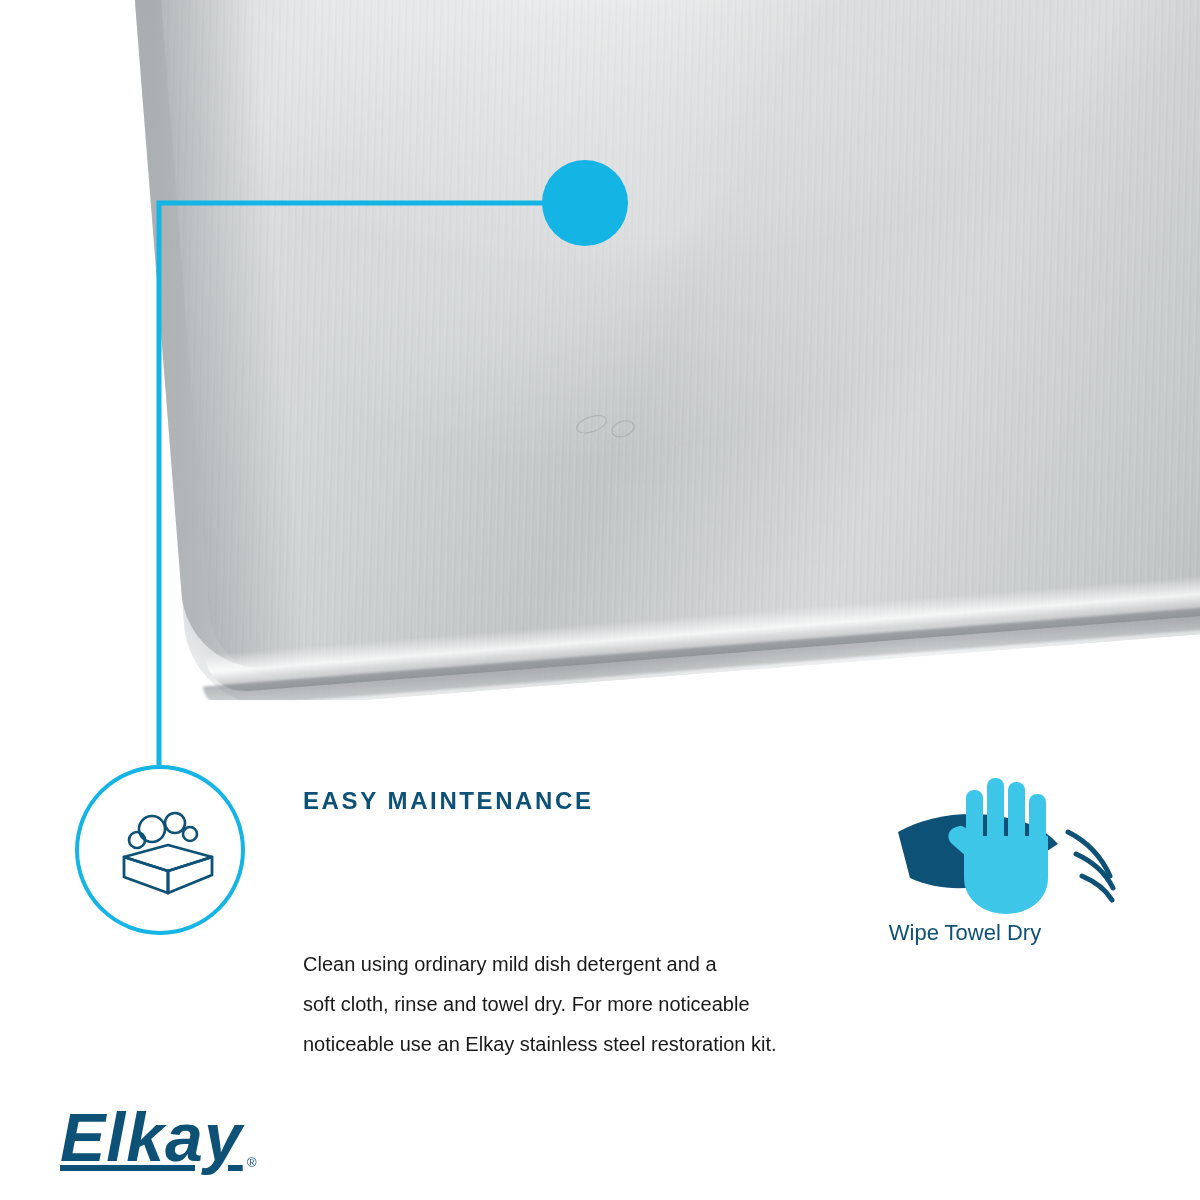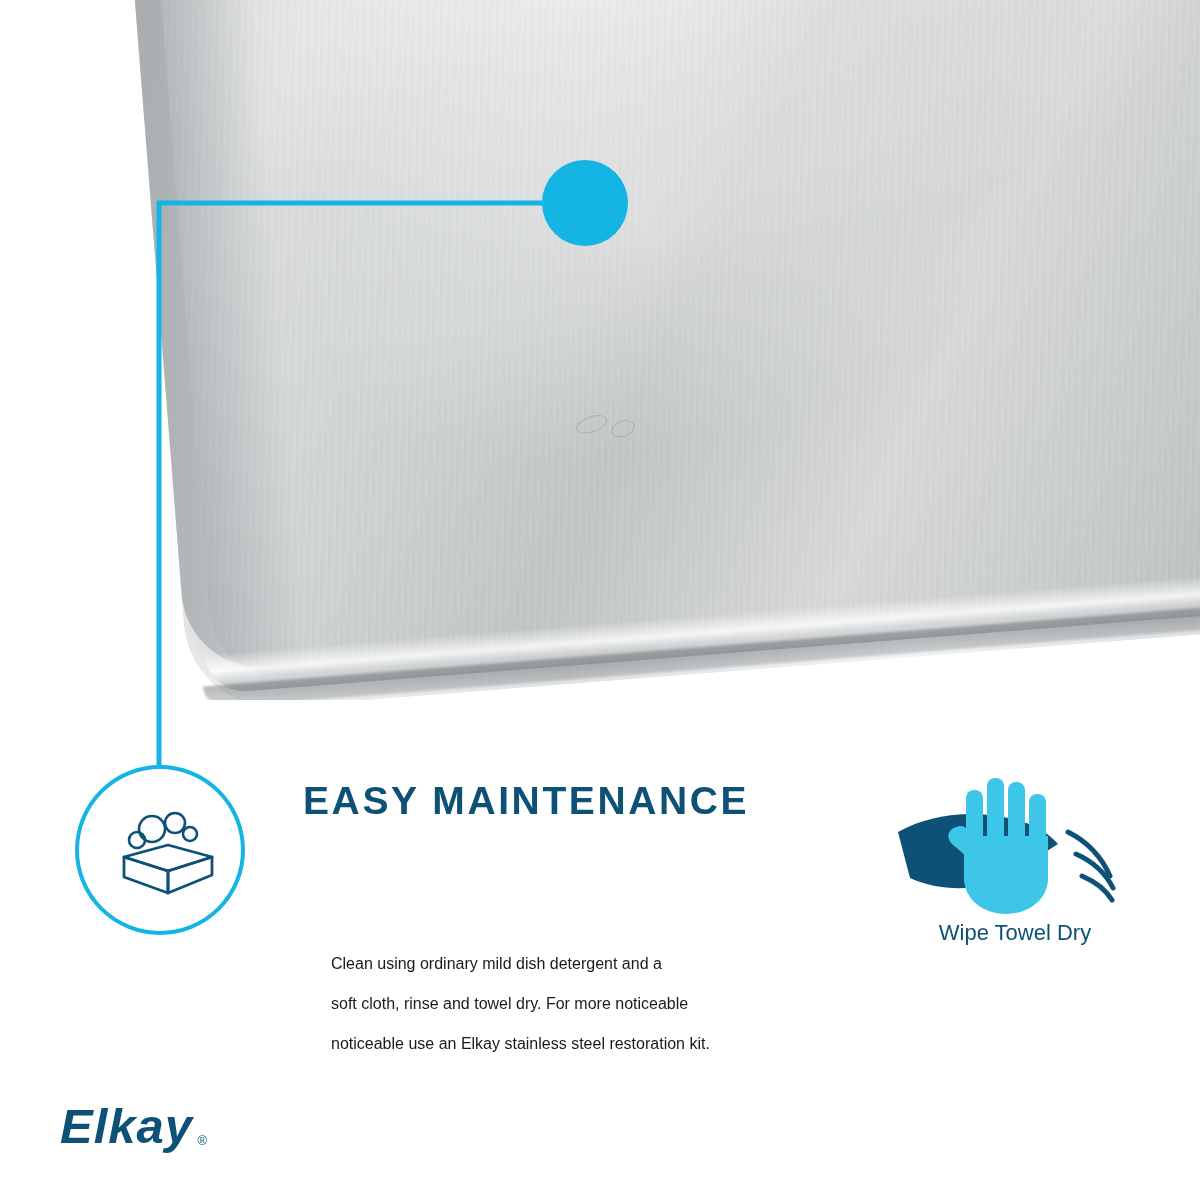--- a/index.html
+++ b/index.html
@@ -160,71 +160,71 @@
   }
   .icon-circle svg { position: absolute; left: 33px; top: 38px; }
 
   
   .headline {
     position: absolute;
     left: 303px;
     top: 778px;
     width: 560px;
     color: #0d5176;
-    font-size: 39px;
+    font-size: 24px;
     font-weight: bold;
     letter-spacing: 2.6px;
     line-height: 46px;
     text-transform: uppercase;
   }
   .body-copy {
     position: absolute;
     left: 303px;
     top: 944px;
     width: 600px;
     color: #1a1a1a;
-    font-size: 16px;
+    font-size: 20px;
     line-height: 40px;
-    margin-left: 28px;
   }
   .body-copy span { display: block; }
 
   
   .wipe {
     position: absolute;
     left: 880px;
     top: 770px;
     width: 270px;
     height: 200px;
   }
   .wipe-caption {
     position: absolute;
-    left: 880px;
+    left: 830px;
     top: 920px;
     width: 270px;
     text-align: center;
     color: #0d5176;
     font-size: 22px;
   }
 
   
   .logo {
     position: absolute;
     left: 60px;
     top: 1098px;
     width: 260px;
     height: 54px;
   }
   .logo-text {
     color: #0d5176;
-    font-size: 49px;
+    font-size: 68px;
     font-weight: bold;
     font-style: italic;
     letter-spacing: 1px;
     font-family: "Liberation Sans", sans-serif;
+    text-decoration: underline;
   }
   .logo-reg {
     position: absolute;
     right: -14px;
     bottom: 6px;
     font-size: 13px;
     color: #0d5176;
   }
 </style>
 </head>

